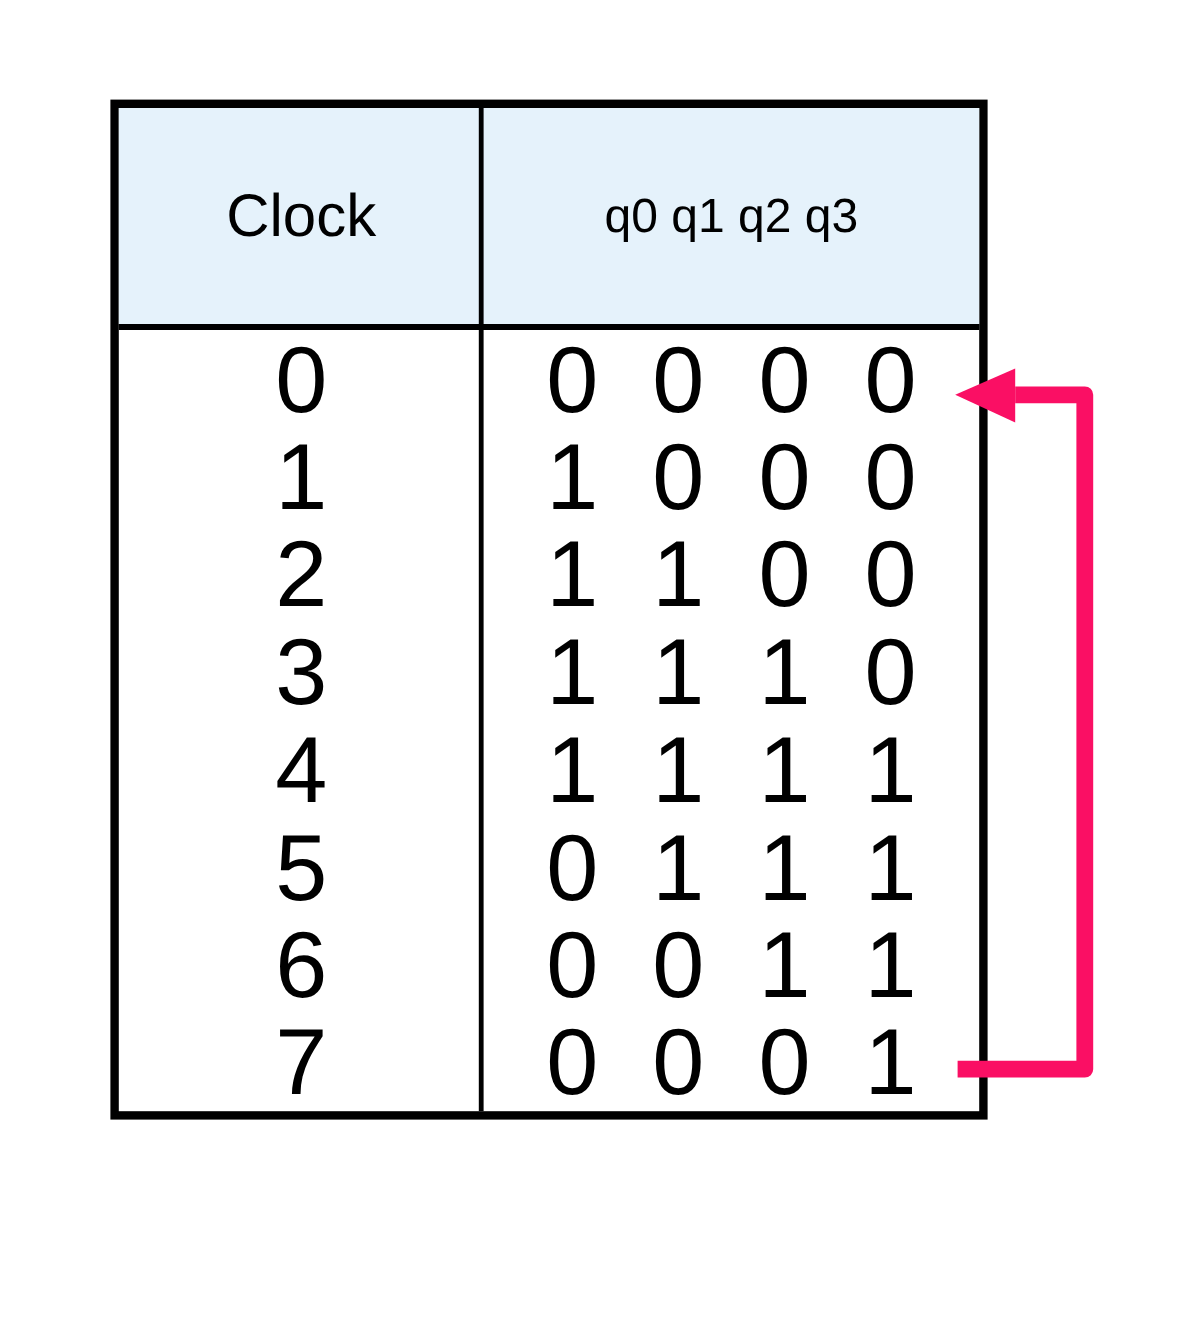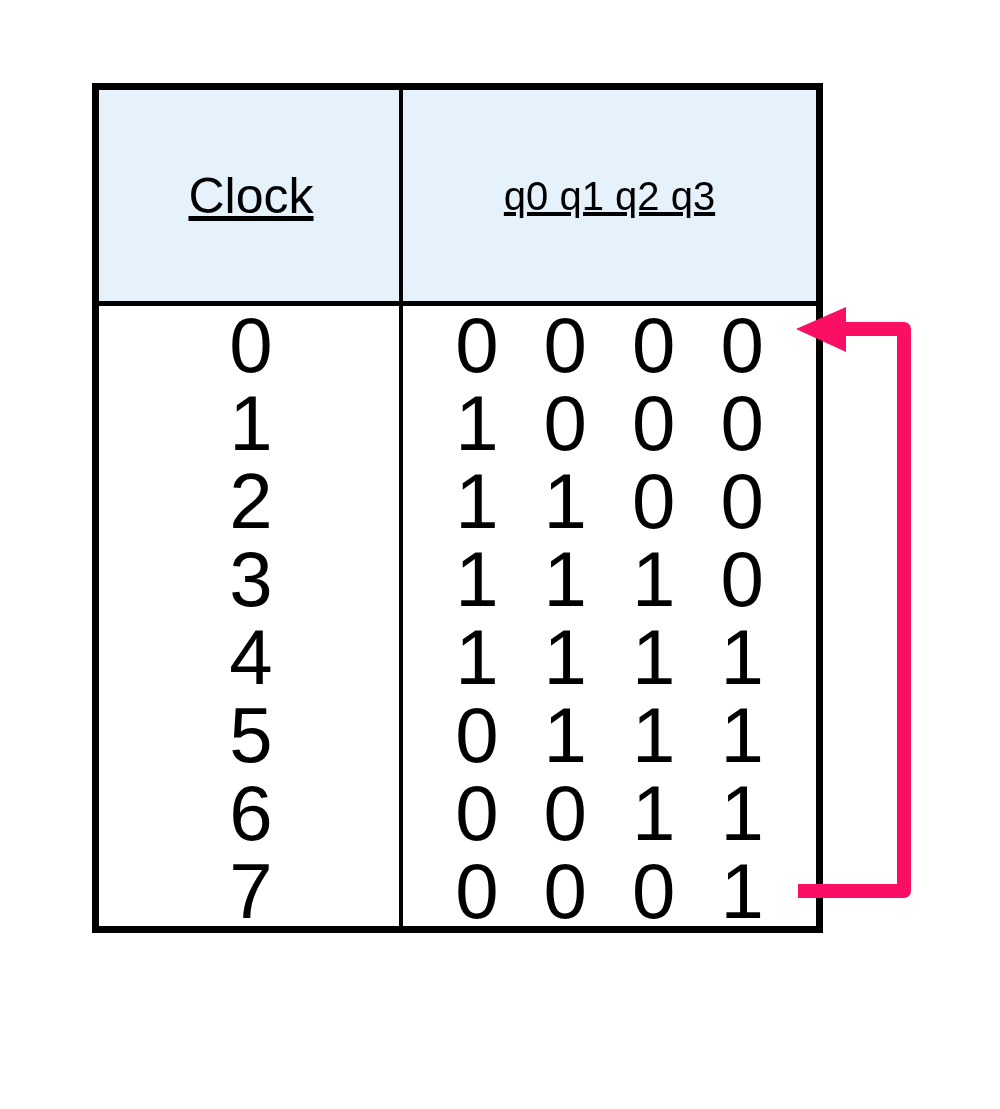--- a/index.html
+++ b/index.html
@@ -42,25 +42,24 @@
   .col-divider {
     position: absolute;
     left: 300px;
     top: 0;
     bottom: 0;
     width: 4px;
     background: var(--border-color);
     z-index: 2;
   }
   .header-row {
-    height: 211px;
+    height: 180px;
     background: var(--header-bg);
     display: flex;
     flex: none;
-    text-decoration: underline;
   }
   .header-cell-clock {
     width: 304px;
     flex: none;
     display: flex;
     flex-direction: column;
     align-items: center;
     justify-content: center;
     font-size: 50px;
     line-height: 56px;

